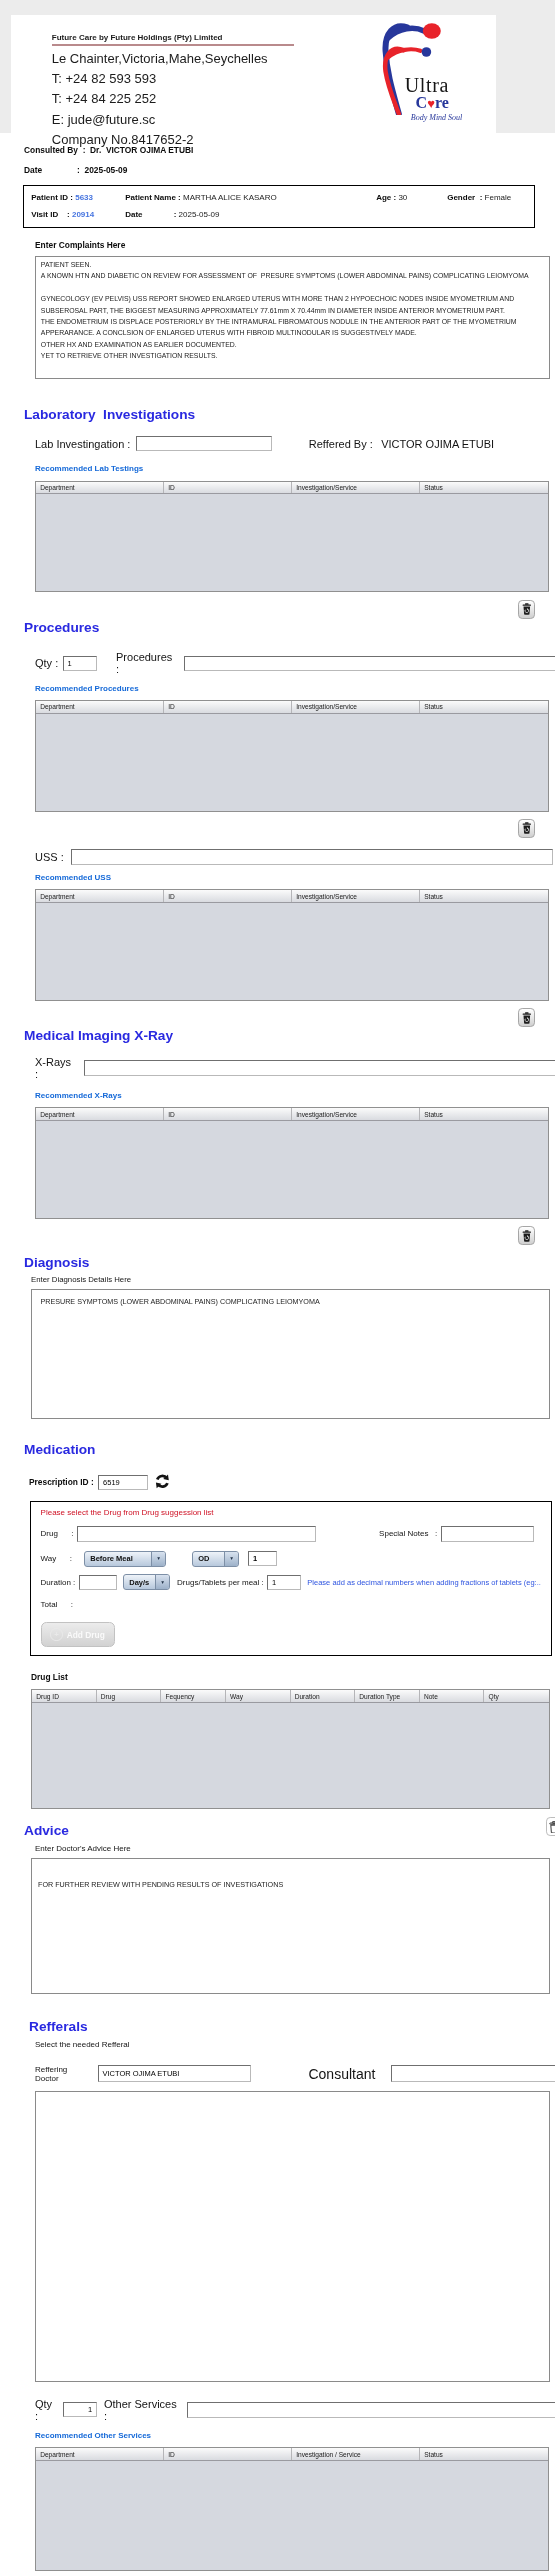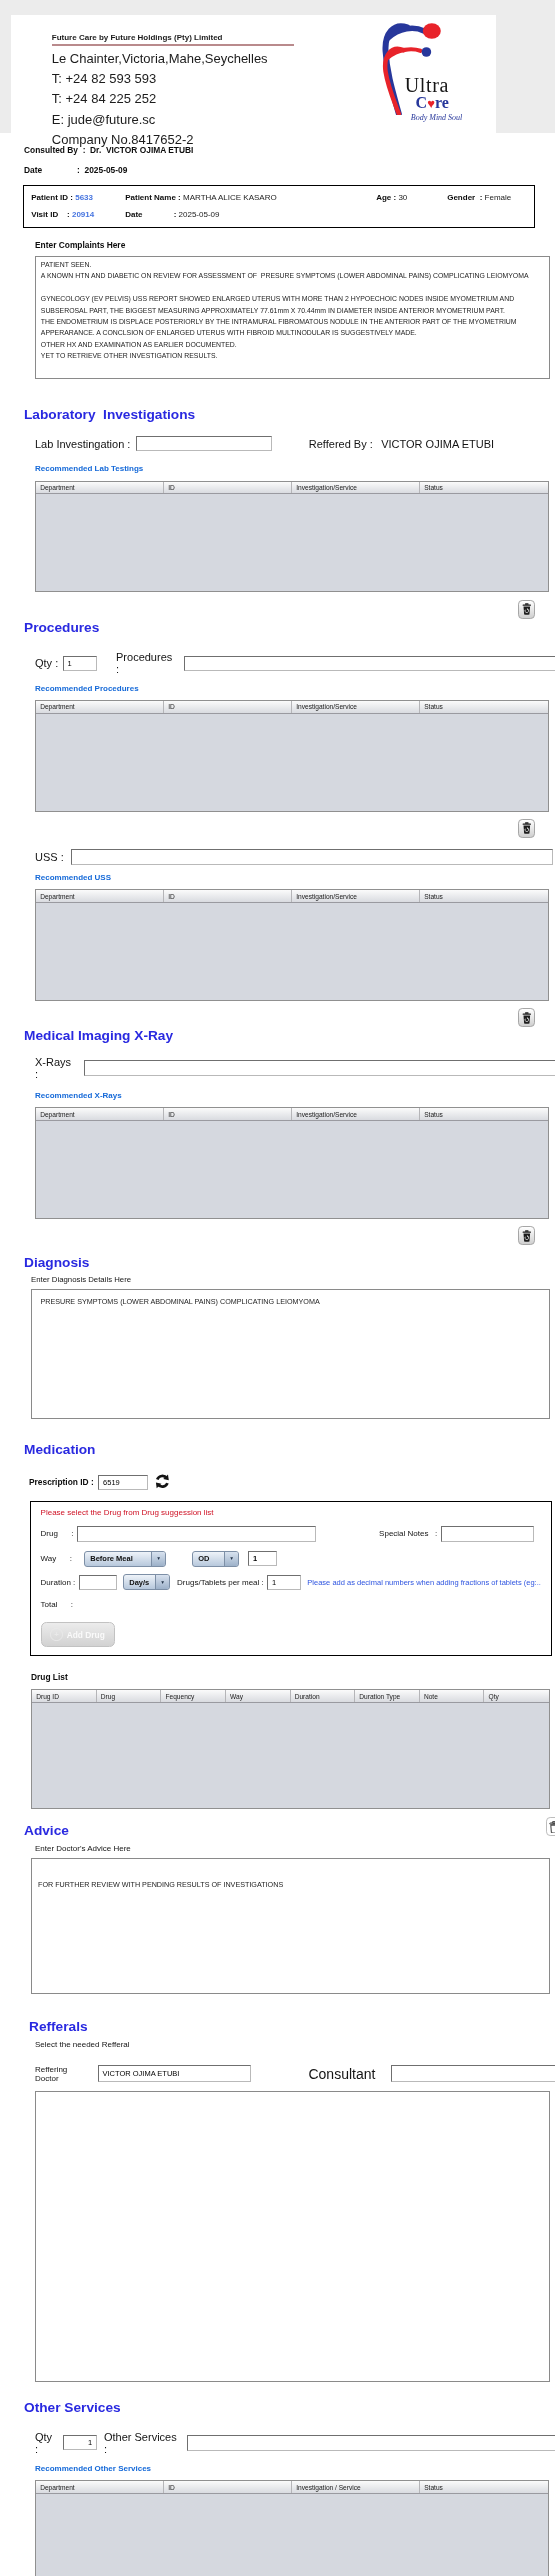--- a/index.html
+++ b/index.html
@@ -342,21 +342,20 @@
   <div class="field-label" style="margin:6px 0 0 35px;font-size:8px;">Select the needed Refferal</div>
   <div class="row" style="margin:15.5px 0 0 35px;">
     <span class="field-label" style="font-size:8px;">Reffering Doctor</span>
     <input class="tb" style="width: 160px; height: 16.7px; margin-left: 7.2px;" value="VICTOR OJIMA ETUBI">
     <span class="field-label" style="margin-left:57px;font-size:14px;">Consultant</span>
     <input class="tb" style="width: 172px; height: 16.7px; margin-left: 15.5px;">
   </div>
   <div class="ref-listbox"></div>
 
   
-  <div class="section-heading" style="margin-top:18px;">Other Services</div>
   <div class="row" style="margin:15.5px 0 0 35px;">
     <span class="field-label">Qty :</span>
     <input class="tb" style="width: 34px; margin-left: 4.8px; text-align: right;" value="1">
     <span class="field-label" style="margin-left:7.2px;">Other Services :</span>
     <input class="tb" style="margin-left: 4.8px; width: 373px; height: 16px;">
   </div>
   <div class="sub-blue" style="margin-top:9.6px;">Recommended Other Services</div>
   <div class="grid-table">
     <div class="gt-head">
       <div class="gt-cell c4">Department</div>

